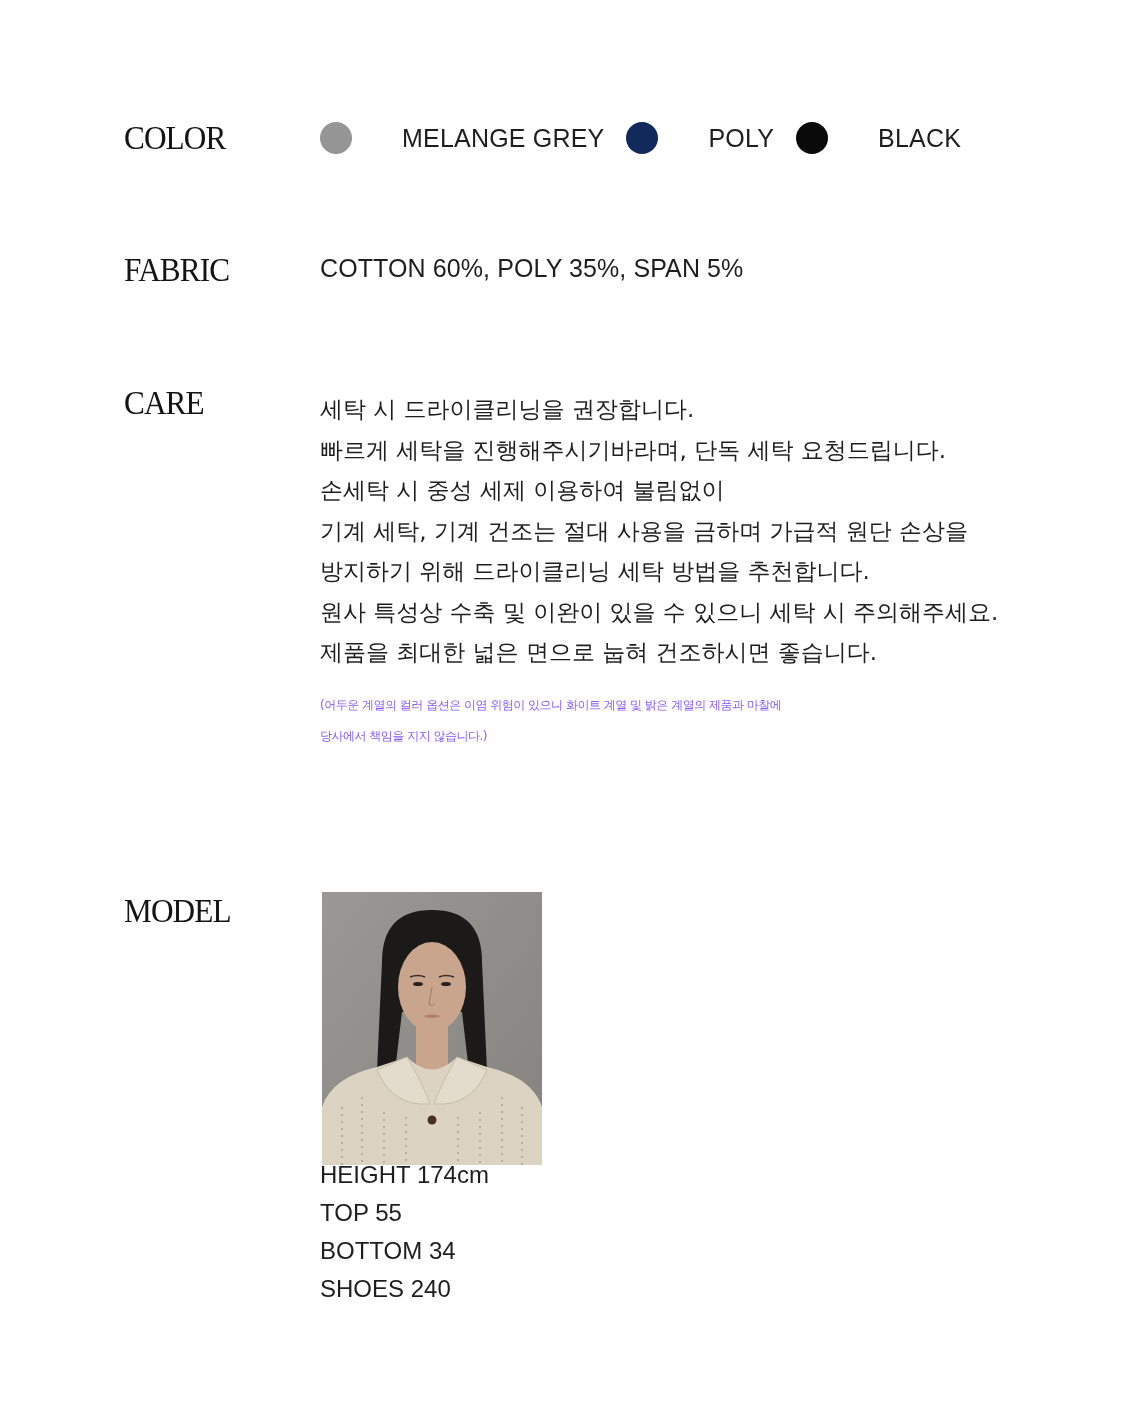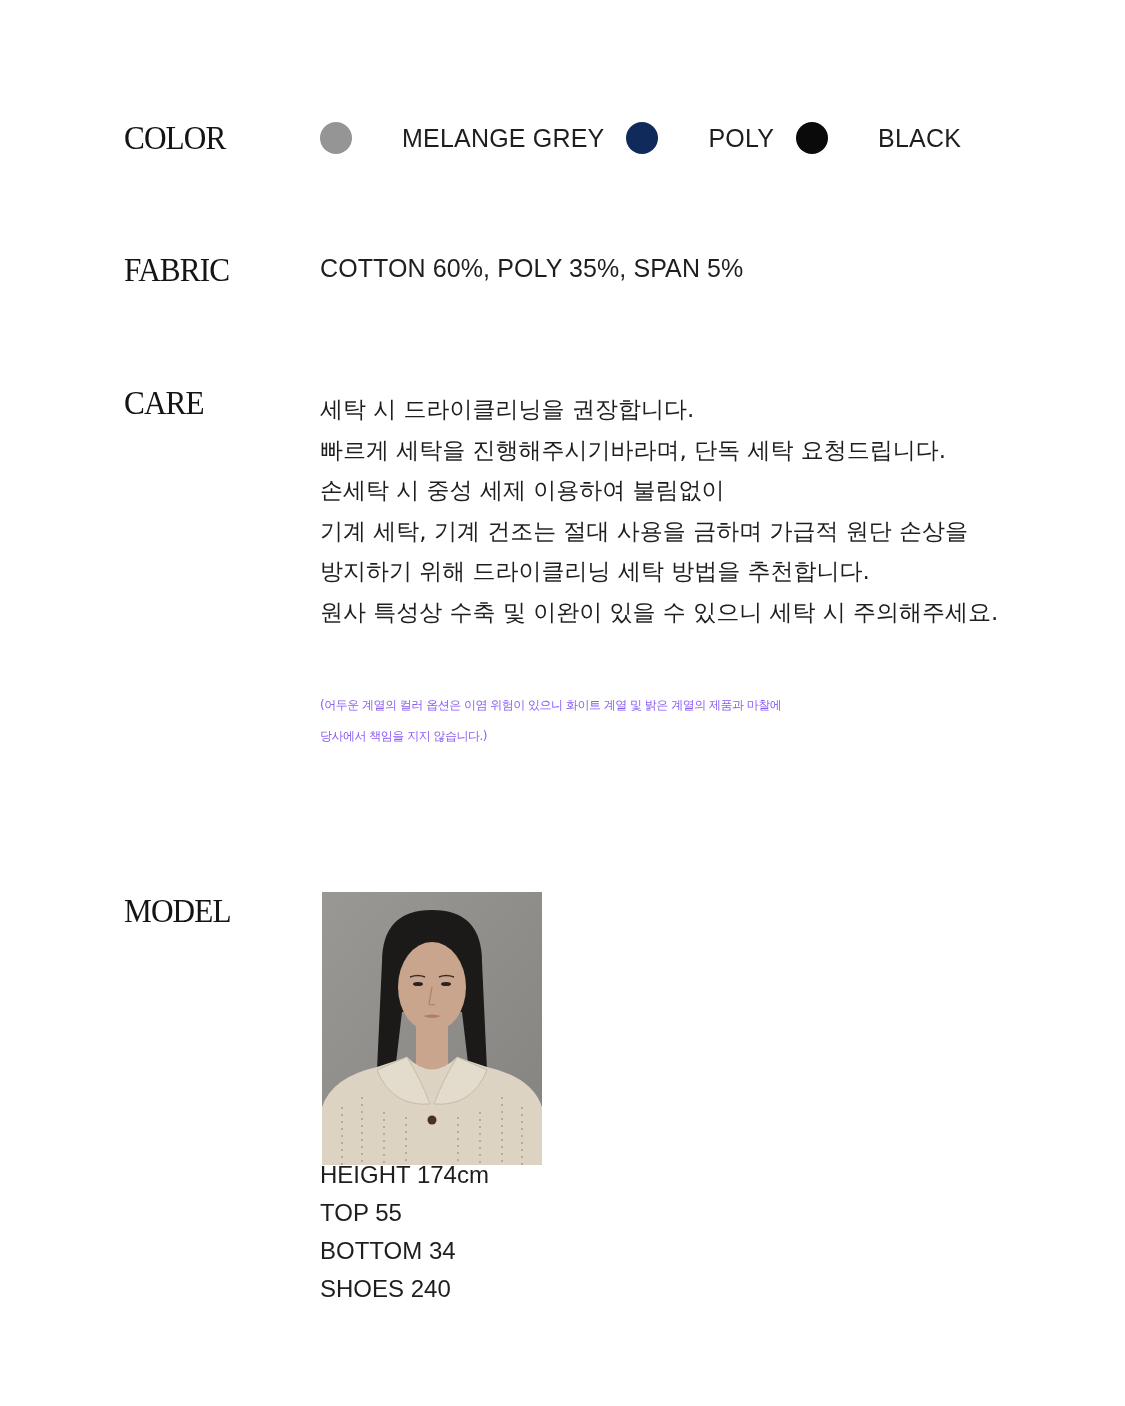--- a/index.html
+++ b/index.html
@@ -124,20 +124,21 @@
 <div class="value-col fabric-text">COTTON 60%, POLY 35%, SPAN 5%</div>
 
 <div class="section-label" style="top:386px;">CARE</div>
 <div class="value-col care-lines">
   <div>세탁 시 드라이클리닝을 권장합니다.</div>
   <div>빠르게 세탁을 진행해주시기바라며, 단독 세탁 요청드립니다.</div>
   <div>손세탁 시 중성 세제 이용하여 불림없이</div>
   <div>기계 세탁, 기계 건조는 절대 사용을 금하며 가급적 원단 손상을</div>
   <div>방지하기 위해 드라이클리닝 세탁 방법을 추천합니다.</div>
   <div>원사 특성상 수축 및 이완이 있을 수 있으니 세탁 시 주의해주세요.</div>
+  <div>제품을 최대한 넓은 면으로 눕혀 건조하시면 좋습니다.</div>
 </div>
 <div class="value-col care-note">
   <div>(어두운 계열의 컬러 옵션은 이염 위험이 있으니 화이트 계열 및 밝은 계열의 제품과 마찰에</div>
   <div>당사에서 책임을 지지 않습니다.)</div>
 </div>
 
 <div class="section-label" style="top:894px;">MODEL</div>
 <div class="model-photo" style="background: rgb(143, 141, 139);">
   <svg width="220" height="273" viewBox="0 0 220 273" xmlns="http://www.w3.org/2000/svg">
     <defs>

